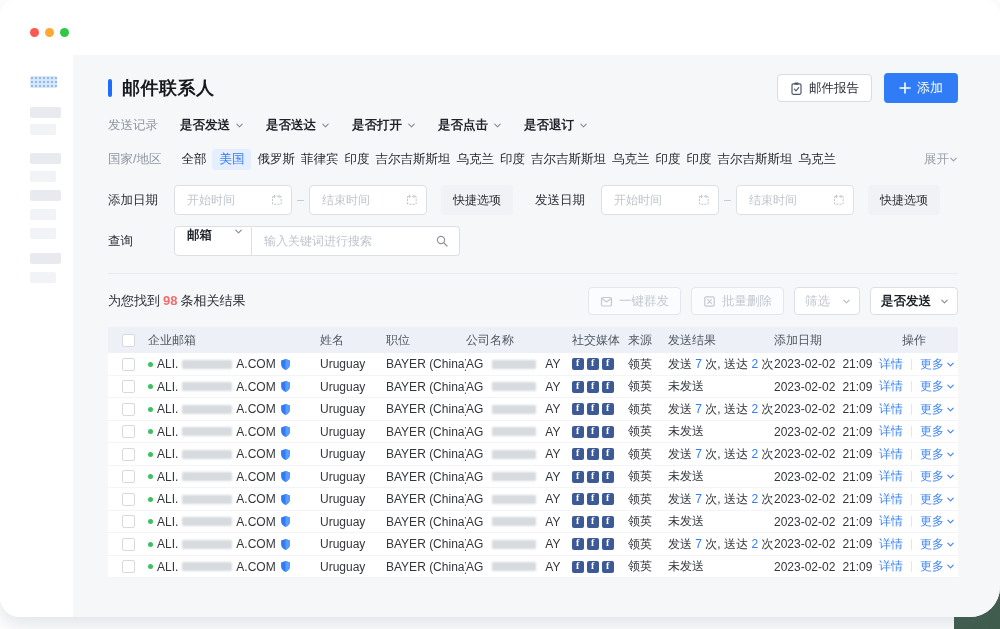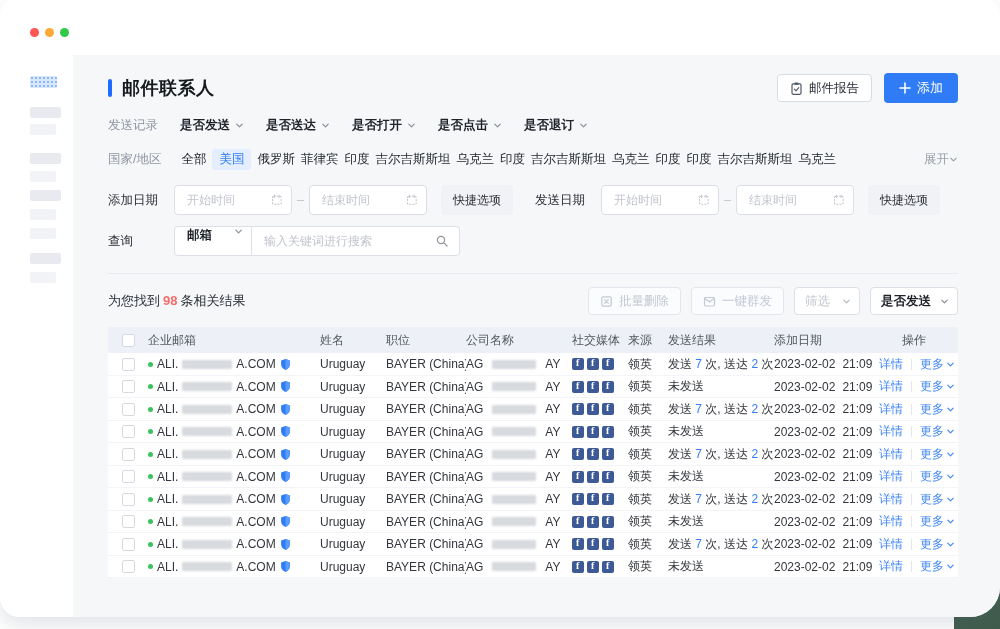--- a/index.html
+++ b/index.html
@@ -263,31 +263,31 @@
 
     <div class="hr"></div>
 
     <div class="results-row">
       <div class="summary">
         <span>为您找到</span><b class="red">98</b><span>条相关结果</span>
       </div>
       <div class="result-actions">
         <button class="btn disabled">
           <svg width="13" height="13" viewBox="0 0 13 13">
-              <rect x="1.8" y="1.8" width="9.4" height="9.4" rx="1.4" fill="none" stroke="#c3c8d2" stroke-width="1.2"></rect>
-              <path d="M4.6 4.6 L8.4 8.4 M8.4 4.6 L4.6 8.4" stroke="#c3c8d2" stroke-width="1.1" stroke-linecap="round"></path>
-            </svg>
-          <span>批量删除</span>
+              <rect x="1.5" y="2.5" width="10" height="8.5" rx="1.2" fill="none" stroke="#c3c8d2" stroke-width="1.2"></rect>
+              <path d="M2 3.5 L6.5 7 L11 3.5" fill="none" stroke="#c3c8d2" stroke-width="1.1"></path>
+            </svg>
+          <span>一键群发</span>
         </button>
         <button class="btn disabled">
           <svg width="13" height="13" viewBox="0 0 13 13">
-              <rect x="1.5" y="2.5" width="10" height="8.5" rx="1.2" fill="none" stroke="#c3c8d2" stroke-width="1.2"></rect>
-              <path d="M2 3.5 L6.5 7 L11 3.5" fill="none" stroke="#c3c8d2" stroke-width="1.1"></path>
-            </svg>
-          <span>一键群发</span>
+              <rect x="1.8" y="1.8" width="9.4" height="9.4" rx="1.4" fill="none" stroke="#c3c8d2" stroke-width="1.2"></rect>
+              <path d="M4.6 4.6 L8.4 8.4 M8.4 4.6 L4.6 8.4" stroke="#c3c8d2" stroke-width="1.1" stroke-linecap="round"></path>
+            </svg>
+          <span>批量删除</span>
         </button>
         <div class="rselect filter">
           <span>筛选</span>
           <svg width="9" height="9" viewBox="0 0 10 10">
               <path d="M2 3.5 L5 6.5 L8 3.5" fill="none" stroke="currentColor" stroke-width="1.3" stroke-linecap="round" stroke-linejoin="round"></path>
             </svg>
         </div>
         <div class="rselect mode">
           <span>是否发送</span>
           <svg width="9" height="9" viewBox="0 0 10 10">

